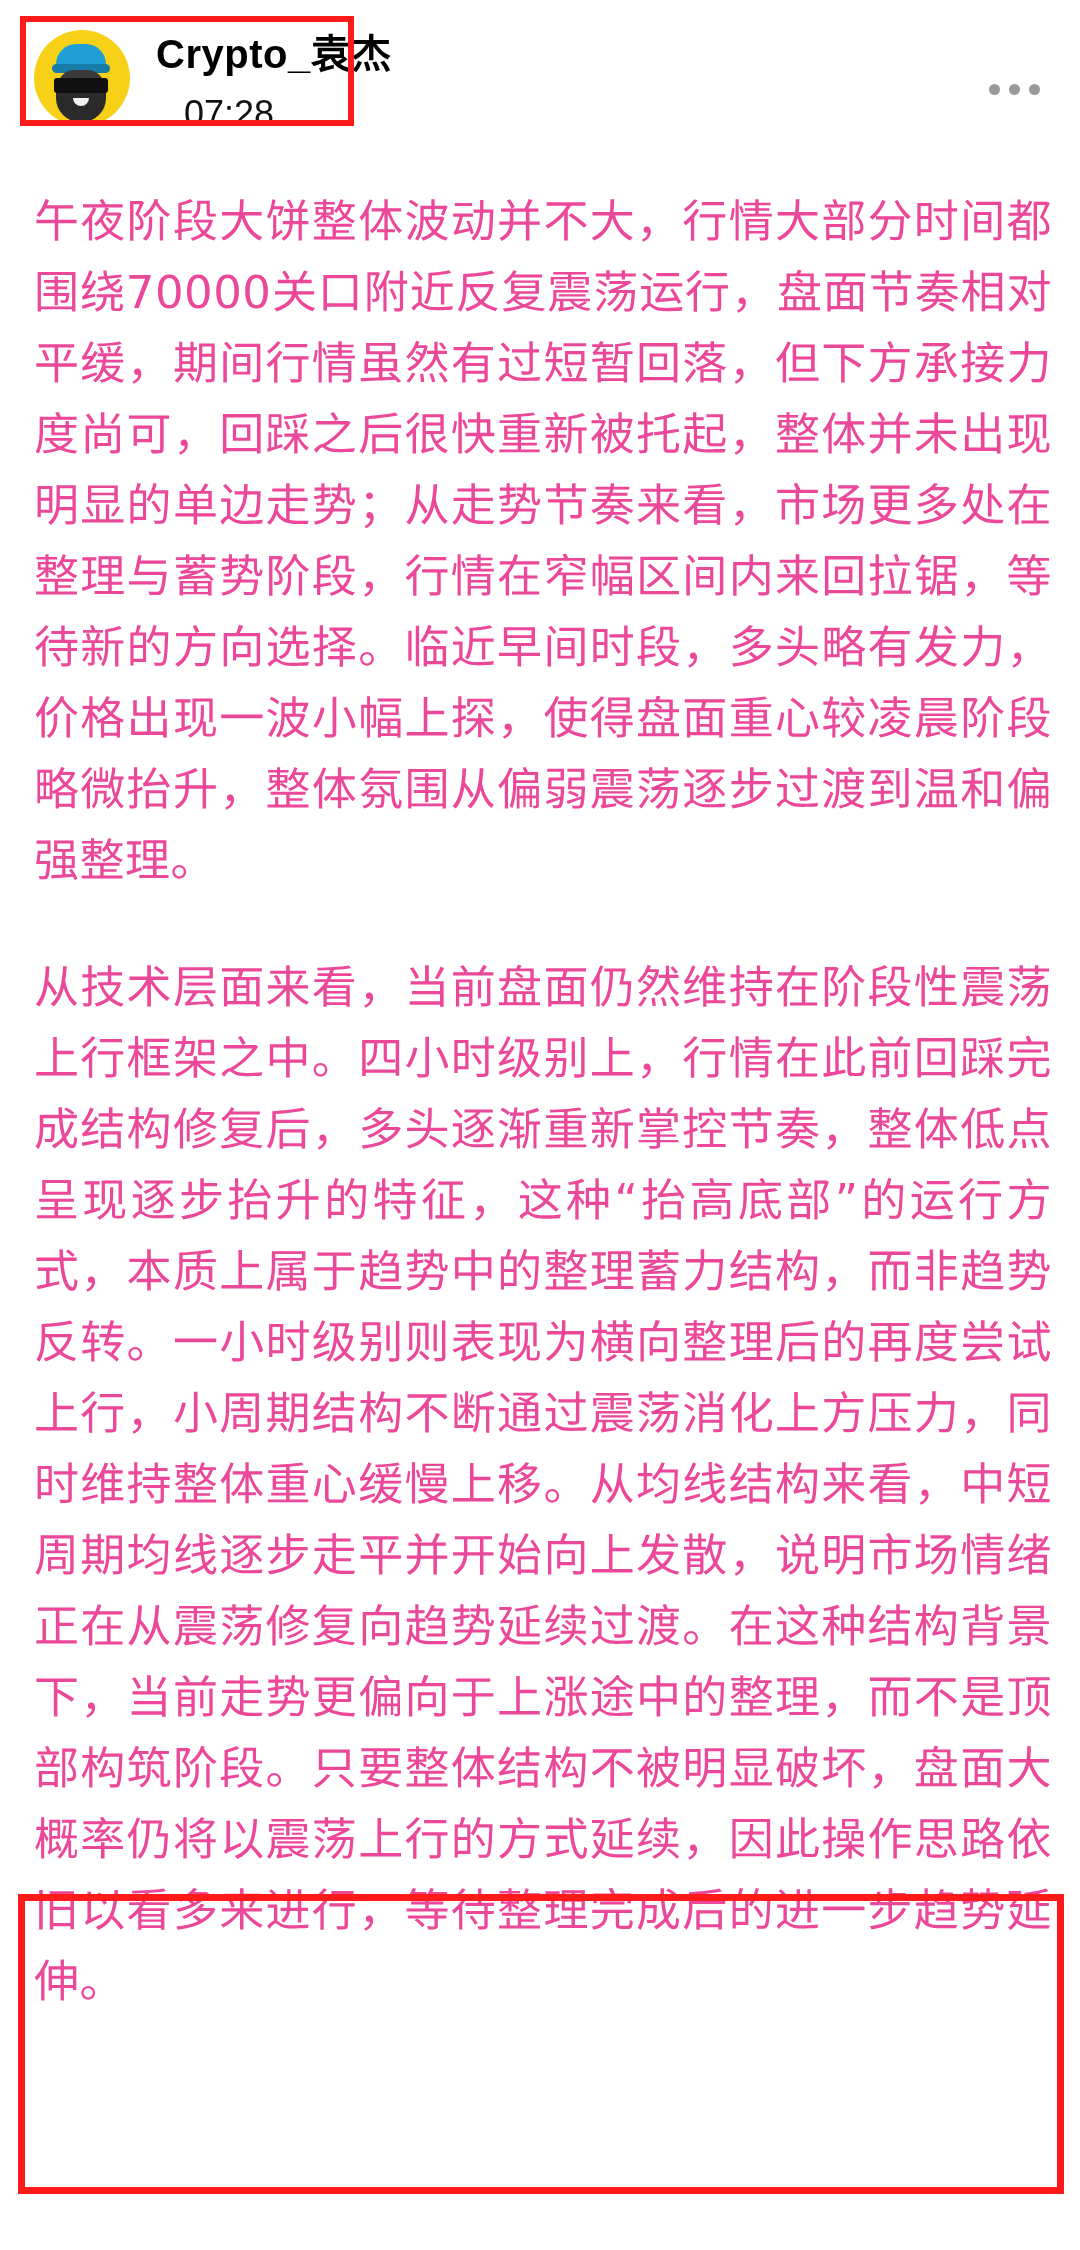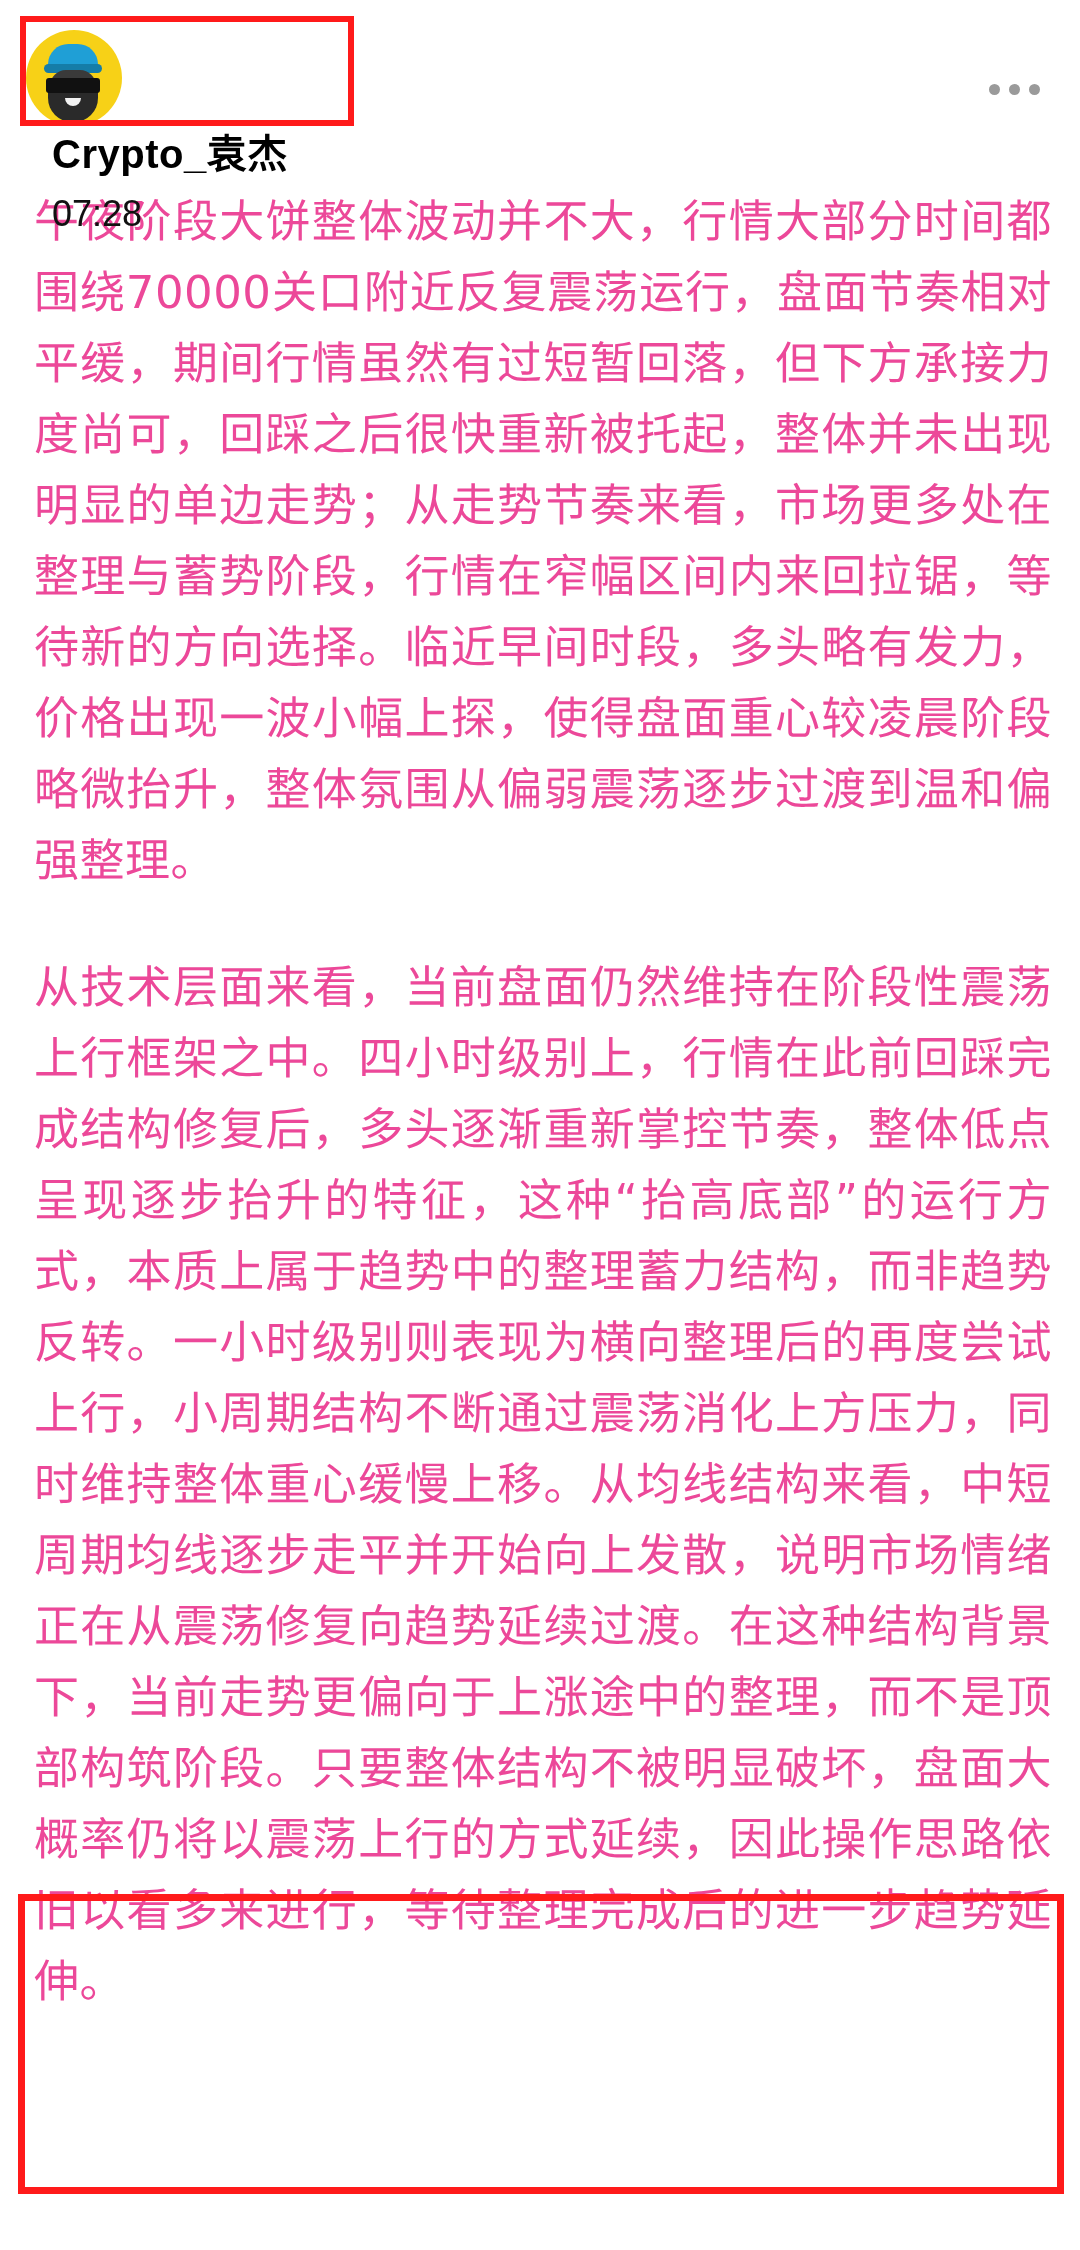--- a/index.html
+++ b/index.html
@@ -22,24 +22,23 @@
     height: 2250px;
     background: #ffffff;
     box-sizing: border-box;
   }
 
   
   .header {
     position: relative;
     display: flex;
     align-items: flex-start;
-    padding: 26px 30px 10px 26px;
+    padding: 26px 30px 10px 34px;
     box-sizing: border-box;
     height: 186px;
-    flex-direction: column;
   }
 
   .avatar {
     width: 96px;
     height: 96px;
     border-radius: 50%;
     background: #f7d117;
     position: relative;
     flex: 0 0 auto;
     margin-top: 4px;
@@ -113,20 +112,21 @@
     font-weight: bold;
     letter-spacing: 0.5px;
     color: #000;
     line-height: 1.1;
   }
   .timestamp {
     font-size: 36px;
     color: #111;
     margin-top: 18px;
     line-height: 1.1;
+    margin-left: 28px;
   }
 
   .more-icon {
     position: absolute;
     right: 40px;
     top: 84px;
     display: flex;
     gap: 9px;
   }
   .more-icon span {

